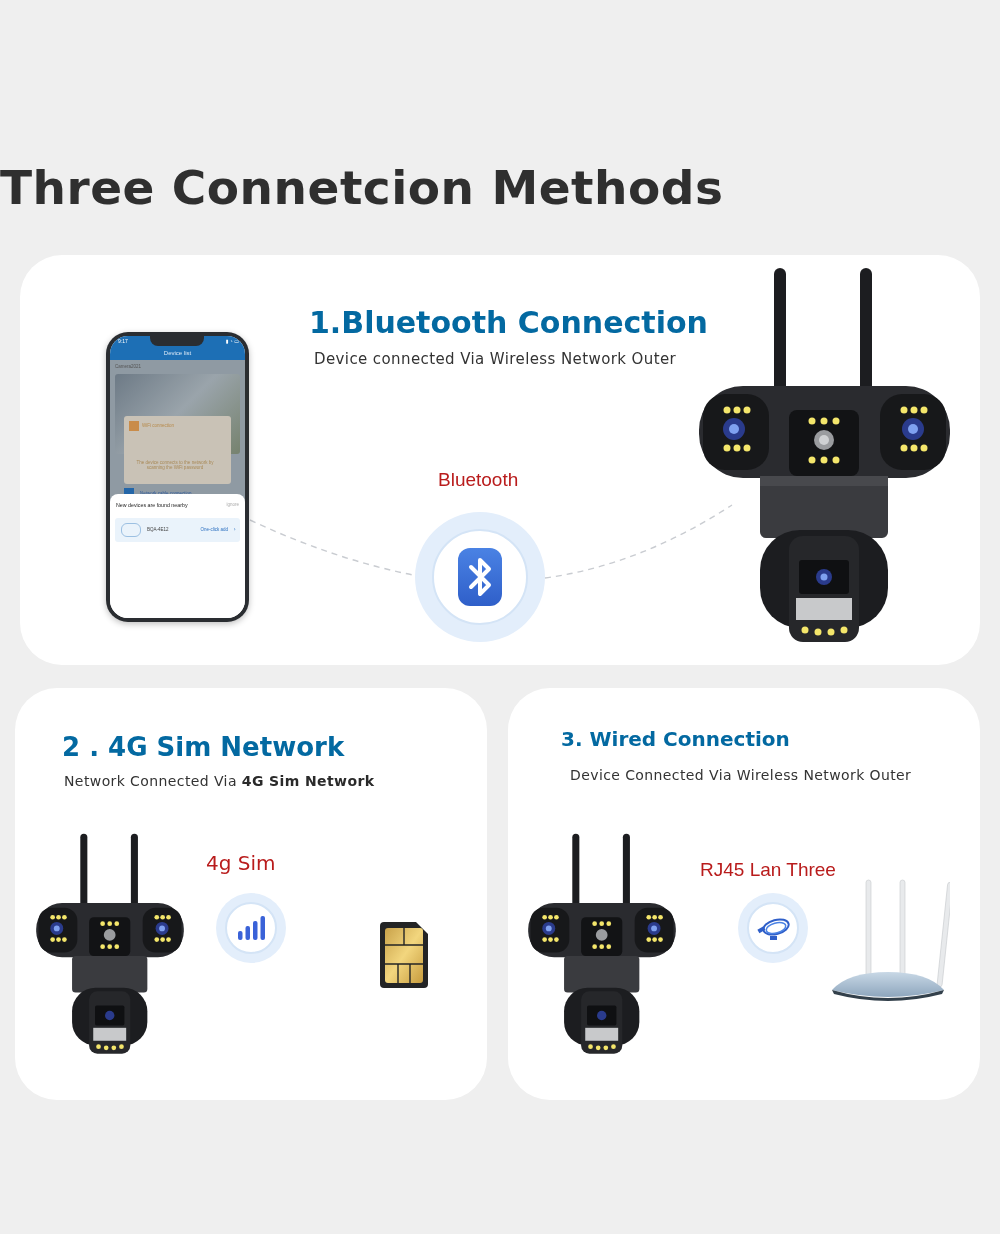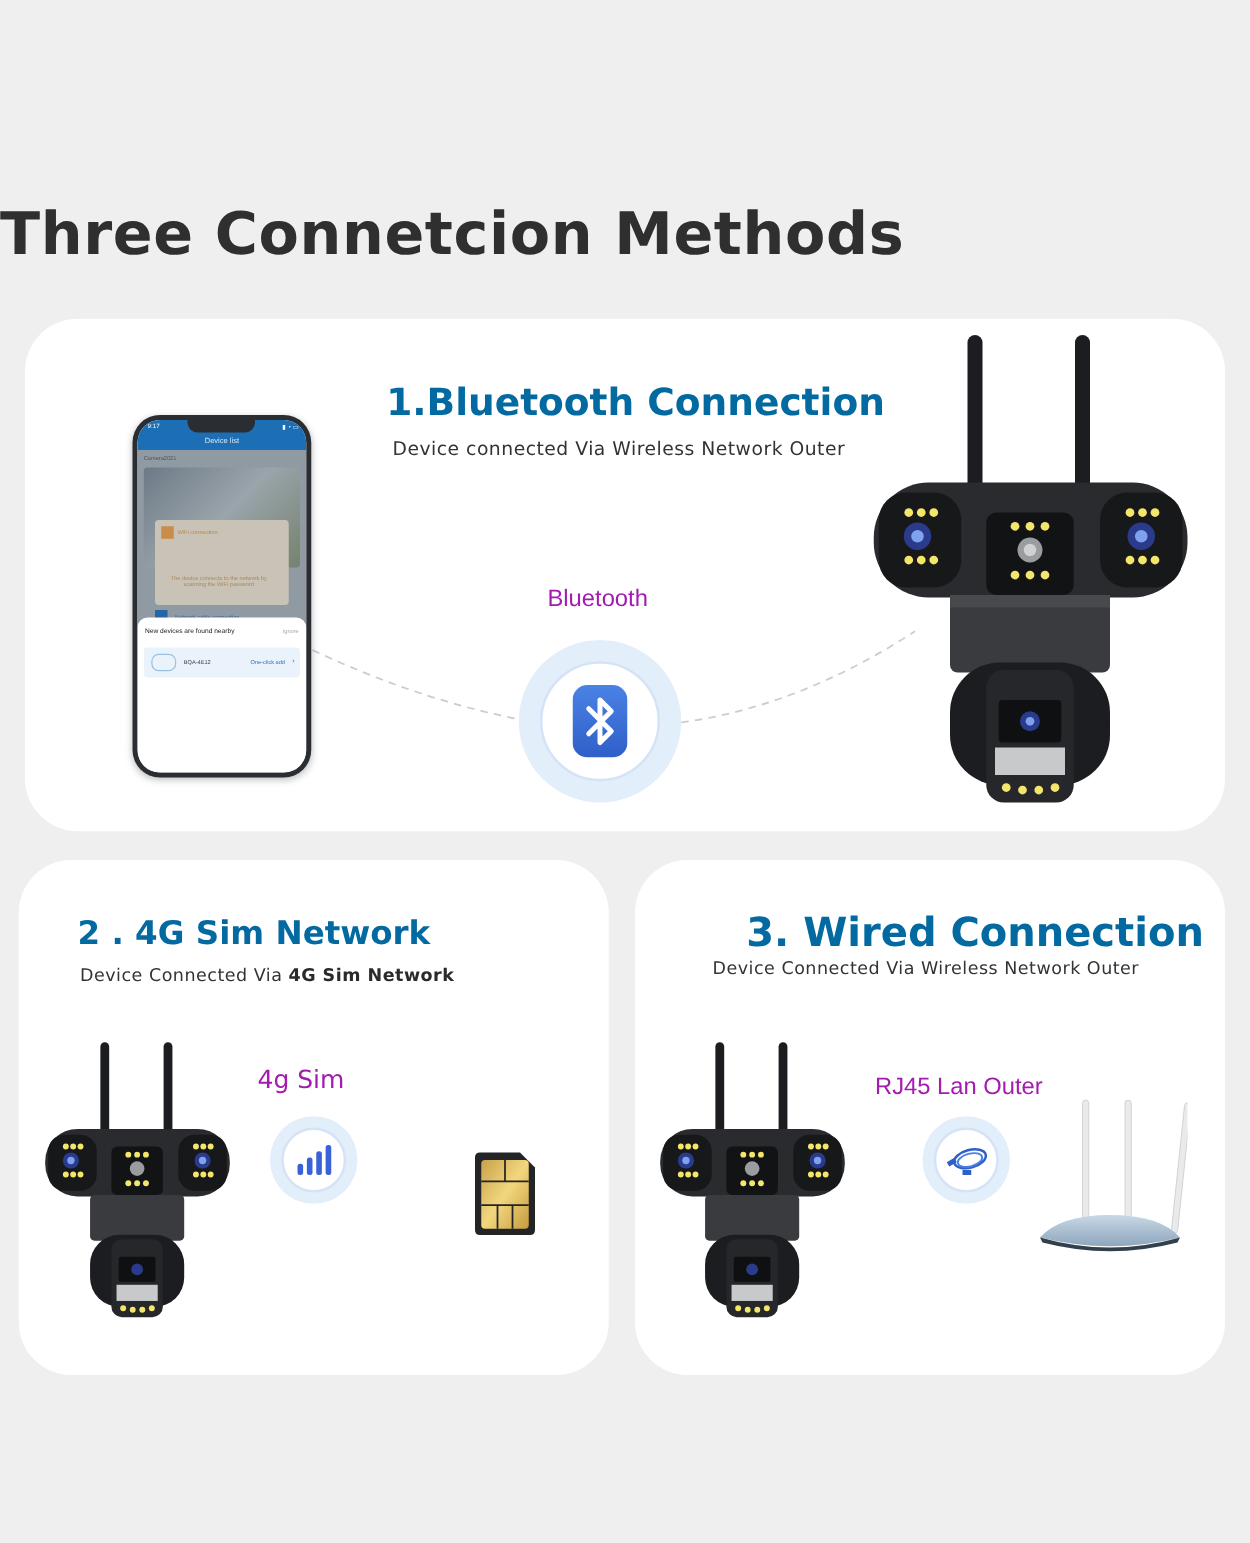--- a/index.html
+++ b/index.html
@@ -12,21 +12,21 @@
   }
 
   .card { position: absolute; background: #fff; border-radius: 42px; }
   #card1 { left: 20px; top: 255px; width: 960px; height: 410px; }
   #card2 { left: 15px; top: 688px; width: 472px; height: 412px; }
   #card3 { left: 508px; top: 688px; width: 472px; height: 412px; }
 
   .h-title { position: absolute; font-weight: bold; color: #0369a1; white-space: nowrap; }
   .h-sub { position: absolute; font-size: 14.5px; color: #333; white-space: nowrap; letter-spacing: 0.4px; }
   .h-sub b { font-weight: bold; color: #2a2a2a; }
-  .label { position: absolute; font-family: "Liberation Sans", sans-serif; color: #a21caf; white-space: nowrap; }
+  .label { position: absolute; font-family: "Liberation Sans", sans-serif; color: #b91c1c; white-space: nowrap; }
 
   svg.overlay { position: absolute; left: 0; top: 0; overflow: visible; }
 
   
   .phone { position: absolute; left: 106px; top: 332px; width: 143px; height: 290px;
     border-radius: 22px; background: #2a2d31; padding: 4px; box-shadow: 0 2px 6px rgba(0,0,0,0.25); }
   .phone-inner { width: 100%; height: 100%; border-radius: 18px; background: #fff; overflow: hidden; position: relative; }
   .phone-top { height: 24px; background: #1d6fb5; position: relative; }
   .notch { position: absolute; left: 40px; top: 0; width: 54px; height: 10px; background: #2a2d31; border-radius: 0 0 8px 8px; }
   .ph-status { position: absolute; top: 2px; font-size: 5px; color: #fff; font-family: "Liberation Sans", sans-serif; }
@@ -168,21 +168,21 @@
         <circle cx="147" cy="362" r="3.5"></circle>
       </g>
   </g>
 </svg>
 
 <div id="card2" class="card"></div>
 <div class="h-title" style="left:62px; top:732px; font-size:26px;">
   <span>2 .</span>&nbsp;<span>4G Sim Network</span>
 </div>
 <div class="h-sub" style="left:64px; top:773px; font-size:14px;">
-  <span>Device Connected Via</span>&nbsp;<b>4G Sim Network</b>
+  <span>Network Connected Via</span>&nbsp;<b>4G Sim Network</b>
 </div>
 
 <svg class="cam" style="left:35px; top:833px;" width="150" height="222" viewBox="0 0 255 375">
   <rect x="77" y="0" width="12" height="130" rx="6" fill="#1c1d20"></rect>
   <rect x="163" y="0" width="12" height="130" rx="6" fill="#1c1d20"></rect>
   <rect x="2" y="118" width="251" height="92" rx="44" fill="#2a2b2f"></rect>
   <rect x="6" y="126" width="66" height="76" rx="22" fill="#17181a"></rect>
   <rect x="183" y="126" width="66" height="76" rx="22" fill="#17181a"></rect>
   <rect x="92" y="142" width="70" height="66" rx="8" fill="#121315"></rect>
   <g fill="#f4e66b">
@@ -249,21 +249,21 @@
   <g stroke="#232425" stroke-width="1.4" fill="none">
     <line x1="7" y1="25" x2="45" y2="25"></line>
       <line x1="7" y1="44" x2="45" y2="44"></line>
     <line x1="26" y1="8" x2="26" y2="25"></line>
       <line x1="20" y1="44" x2="20" y2="63"></line>
       <line x1="32" y1="44" x2="32" y2="63"></line>
   </g>
 </svg>
 
 <div id="card3" class="card"></div>
-<div class="h-title" style="left:597px; top:727px; font-size:32px;">3. Wired Connection</div>
+<div class="h-title" style="left:561px; top:727px; font-size:20px;">3. Wired Connection</div>
 <div class="h-sub" style="left:570px; top:767px; font-size:14px;">Device Connected Via Wireless Network Outer</div>
 
 <svg class="cam" style="left:527px; top:833px;" width="150" height="222" viewBox="0 0 255 375">
   <rect x="77" y="0" width="12" height="130" rx="6" fill="#1c1d20"></rect>
   <rect x="163" y="0" width="12" height="130" rx="6" fill="#1c1d20"></rect>
   <rect x="2" y="118" width="251" height="92" rx="44" fill="#2a2b2f"></rect>
   <rect x="6" y="126" width="66" height="76" rx="22" fill="#17181a"></rect>
   <rect x="183" y="126" width="66" height="76" rx="22" fill="#17181a"></rect>
   <rect x="92" y="142" width="70" height="66" rx="8" fill="#121315"></rect>
   <g fill="#f4e66b">
@@ -298,21 +298,21 @@
   <circle cx="127" cy="309" r="8" fill="#2a3b8c"></circle>
   <rect x="99" y="330" width="56" height="22" fill="#c8c9cb"></rect>
   <g fill="#f4e66b">
       <circle cx="108" cy="362" r="4"></circle>
       <circle cx="121" cy="364" r="4"></circle>
       <circle cx="134" cy="364" r="4"></circle>
       <circle cx="147" cy="362" r="4"></circle>
     </g>
 </svg>
 
-<div class="label" style="left:700px; top:859px; font-size:19px;">RJ45 Lan Outer</div>
+<div class="label" style="left:700px; top:859px; font-size:19px;">RJ45 Lan Three</div>
 <div class="ring" style="left:738px; top:893px; width:70px; height:70px;">
   <div class="inner" style="left:9px; top:9px; width:52px; height:52px;">
     <svg width="36" height="26" viewBox="0 0 36 26" style="position:absolute; left:7px; top:12px;">
       <ellipse cx="20" cy="11" rx="13" ry="7" stroke="#2f5fc9" stroke-width="2" fill="none" transform="rotate(-15 20 11)"></ellipse>
       <ellipse cx="20" cy="12" rx="10" ry="5" stroke="#4a82e4" stroke-width="1.5" fill="none" transform="rotate(-15 20 12)"></ellipse>
       <rect x="2" y="12" width="7" height="4" fill="#2f5fc9" transform="rotate(-30 5 14)"></rect>
       <rect x="14" y="20" width="7" height="4" fill="#2f5fc9"></rect>
     </svg>
   </div>
 </div>

